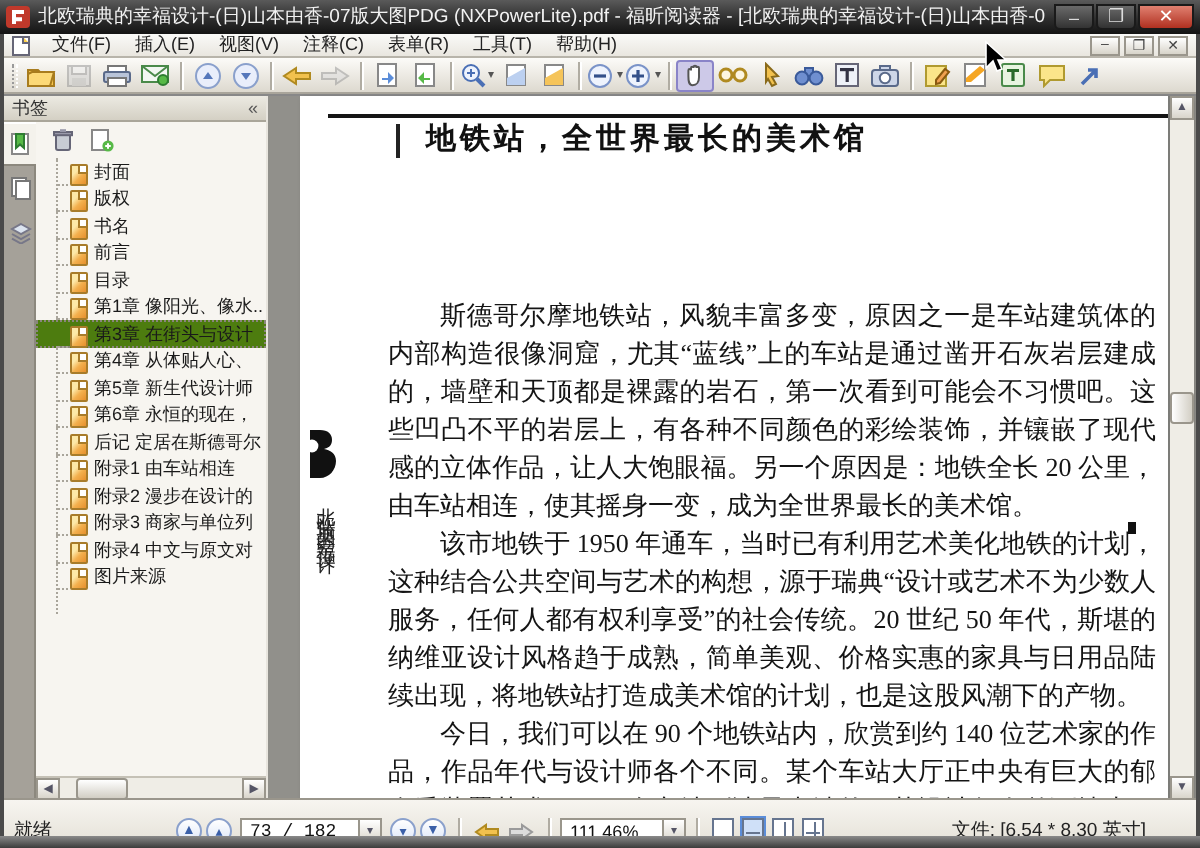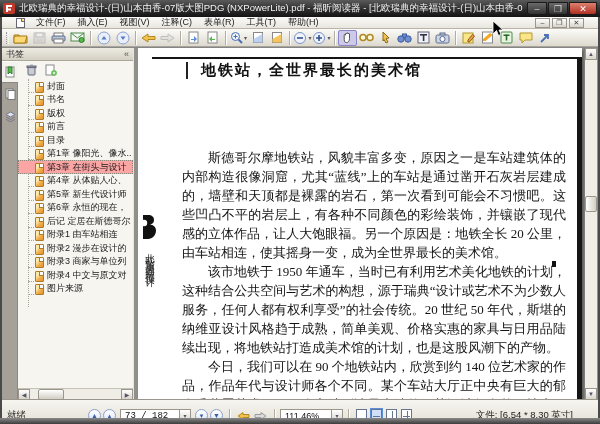--- a/index.html
+++ b/index.html
@@ -10,21 +10,21 @@
   .titlebar { position:absolute; left:0; top:0; width:600px; height:17px;
     background:linear-gradient(#5a5a5a,#2e2e2e 55%,#141414); display:flex; align-items:center; padding:0 3px; }
   .titlebar .app-ico { width:12px; height:11px; margin-right:4px; flex:none; }
   .title-text { color:#f2f2f2; font-size:9.5px; white-space:nowrap; overflow:hidden; flex:1; letter-spacing:0; }
   .win-btns { display:flex; gap:1px; margin-left:4px; flex:none; }
   .win-btn { width:20px; height:13px; font-size:9px; color:#ddd; display:flex; align-items:center; justify-content:center;
     background:linear-gradient(#6a6a6a,#333); border:1px solid #1a1a1a; border-radius:0 0 3px 3px; cursor:default; }
   .win-btn.close { background:linear-gradient(#e08070,#b03020); color:#fff; width:28px; }
 
   .menubar { position:absolute; left:2px; top:17px; width:596px; height:12px; background:linear-gradient(#fafaf8,#e9e6df);
-    border-bottom:1px solid #b8b4aa; display:flex; align-items:center; padding:0 14px; }
+    border-bottom:1px solid #b8b4aa; display:flex; align-items:center; padding:0 4px; }
   .menubar .doc-ico { width:9px; height:10px; margin-right:5px; flex:none; }
   .menu-item { font-size:9px; color:#222; padding:0 6px; white-space:nowrap; }
   .doc-btns { margin-left:auto; display:flex; gap:2px; }
   .doc-btn { width:15px; height:10px; font-size:7px; color:#444; background:linear-gradient(#fff,#d8d4ca);
     border:1px solid #9a968c; display:flex; align-items:center; justify-content:center; }
 
   .toolbar { position:absolute; left:2px; top:29px; width:596px; height:18px;
     background:linear-gradient(#fcfbf8,#ddd9cf); border-bottom:1px solid #a9a59b; display:flex; align-items:center; padding:0 2px; }
   .grip { width:3px; height:12px; border-left:1px dotted #999; border-right:1px dotted #fff; margin:0 2px; }
   .tsep { width:1px; height:14px; background:#b0aca2; margin:0 3px; box-shadow:1px 0 0 #fff; }
@@ -42,32 +42,32 @@
   .collapse { font-size:9px; color:#555; line-height:9px; }
   .tabstrip { position:absolute; left:0; top:13px; width:16px; height:339px; background:#a5a199; border-right:1px solid #8c887e; }
   .tab { width:16px; height:22px; display:flex; align-items:center; justify-content:center; }
   .tab.on { background:#f4f2ec; border-top:1px solid #fff; border-bottom:1px solid #8c887e; }
   .panel-body { position:absolute; left:16px; top:13px; width:115px; height:339px; background:#f7f5f0; }
   .panel-tools { height:16px; display:flex; align-items:center; gap:8px; padding:2px 4px 0 8px; }
   .bm-tree { position:absolute; left:0; top:18px; width:115px; height:232px; overflow:hidden; }
   .bm-tree::before { content:""; position:absolute; left:10px; top:0; bottom:4px; border-left:1px dotted #a9a59b; }
   .bm-row { height:13.5px; display:flex; align-items:flex-end; white-space:nowrap; position:relative; padding-left:17px; }
   .bm-row::before { content:""; position:absolute; left:10px; width:6px; border-top:1px dotted #a9a59b; }
-  .bm-row.sel { background:#fca5a5; outline:1px dotted #8a867c; outline-offset:-1px; }
+  .bm-row.sel { background:#4d7c0f; outline:1px dotted #8a867c; outline-offset:-1px; }
   .bm-ico { width:9px; height:11px; flex:none; background:linear-gradient(135deg,#fde9a8 30%,#f3b04e 60%,#e68f2c);
     border:1px solid #a87c2a; border-radius:1px; margin-right:3px; position:relative; }
   .bm-ico::after { content:""; position:absolute; right:0; top:0; width:3px; height:3px; background:#fff; border-left:1px solid #a87c2a; border-bottom:1px solid #a87c2a; }
   .bm-label { font-size:9px; color:#1a1a1a; overflow:hidden; }
   .hscroll { position:absolute; left:0; bottom:0; width:115px; height:12px; background:#efede6; border-top:1px solid #c5c1b6; display:flex; }
   .sc-btn { width:12px; height:11px; background:linear-gradient(#fff,#d9d5cb); border:1px solid #9a968c; font-size:6px; color:#556;
     display:flex; align-items:center; justify-content:center; flex:none; }
   .h-thumb { width:26px; height:11px; margin-left:8px; background:linear-gradient(#fff,#d2cec4); border:1px solid #9a968c; border-radius:2px; }
 
   .docarea { position:absolute; left:132px; top:0; width:464px; height:352px; background:#91908b; }
-  .page { position:absolute; left:4px; top:0; width:444px; height:352px; background:#fff; box-shadow:2px 2px 3px rgba(0,0,0,.4); overflow:hidden; }
+  .page { position:absolute; left:16px; top:0; width:444px; height:352px; background:#fff; box-shadow:2px 2px 3px rgba(0,0,0,.4); overflow:hidden; }
   .page-topline { position:absolute; left:14px; right:0; top:9px; height:2px; background:#151515; }
   .page-blackbar { position:absolute; right:0; top:9px; bottom:0; width:5px; background:#151515; }
   .doc-heading { position:absolute; left:48px; top:14px; font-family:"Liberation Serif","DejaVu Serif",serif; font-weight:bold;
     font-size:15px; letter-spacing:2px; color:#111; border-left:2px solid #222; padding-left:13px; line-height:17px; }
   .doc-body { position:absolute; left:44px; top:100px; width:384px; font-family:"Liberation Serif","DejaVu Serif",serif;
     font-size:13px; line-height:19px; color:#141414; text-align:justify; }
   .doc-body p { text-indent:2em; }
   .margin-logo { position:absolute; left:2px; top:166px; width:17px; height:26px; }
   .margin-title { position:absolute; left:5px; top:198px; writing-mode:vertical-rl; text-orientation:upright;
     font-family:"Liberation Serif","DejaVu Serif",serif; font-size:9.5px; letter-spacing:3px; color:#222; height:130px; }
@@ -351,25 +351,25 @@
               <path d="M9 7.6v2.8M7.6 9h2.8" stroke="#fff"></path>
             </svg>
         </div>
         <div class="bm-tree">
           <div class="bm-row">
               <span class="bm-ico"></span>
               <span class="bm-label">封面</span>
             </div>
           <div class="bm-row">
               <span class="bm-ico"></span>
+              <span class="bm-label">版权</span>
+            </div>
+          <div class="bm-row">
+              <span class="bm-ico"></span>
               <span class="bm-label">书名</span>
-            </div>
-          <div class="bm-row">
-              <span class="bm-ico"></span>
-              <span class="bm-label">版权</span>
             </div>
           <div class="bm-row">
               <span class="bm-ico"></span>
               <span class="bm-label">前言</span>
             </div>
           <div class="bm-row">
               <span class="bm-ico"></span>
               <span class="bm-label">目录</span>
             </div>
           <div class="bm-row">

